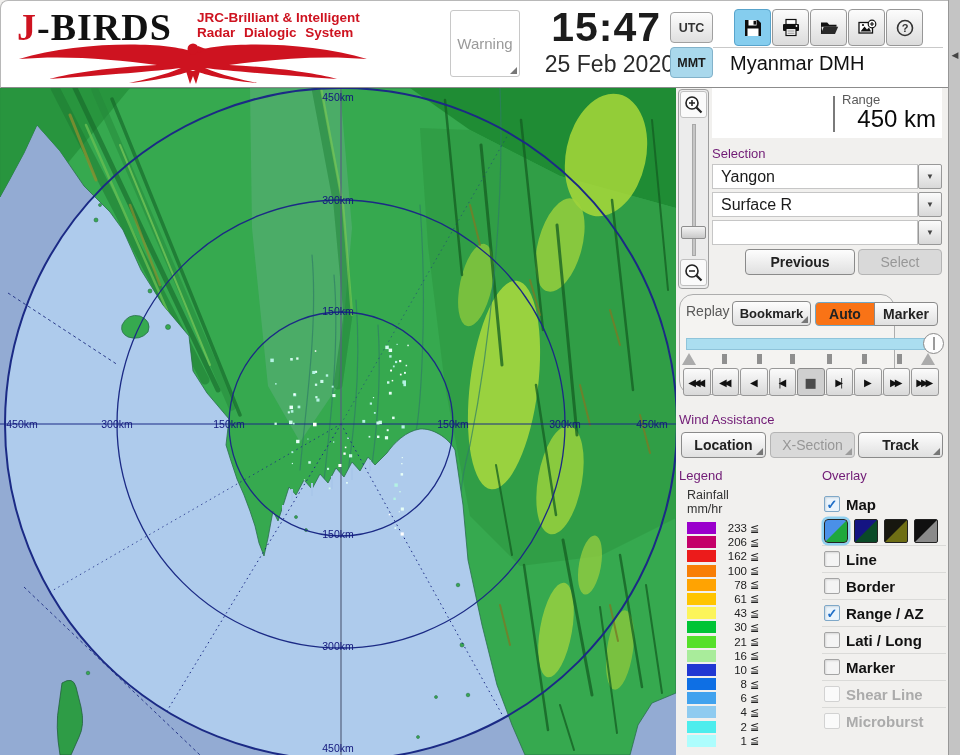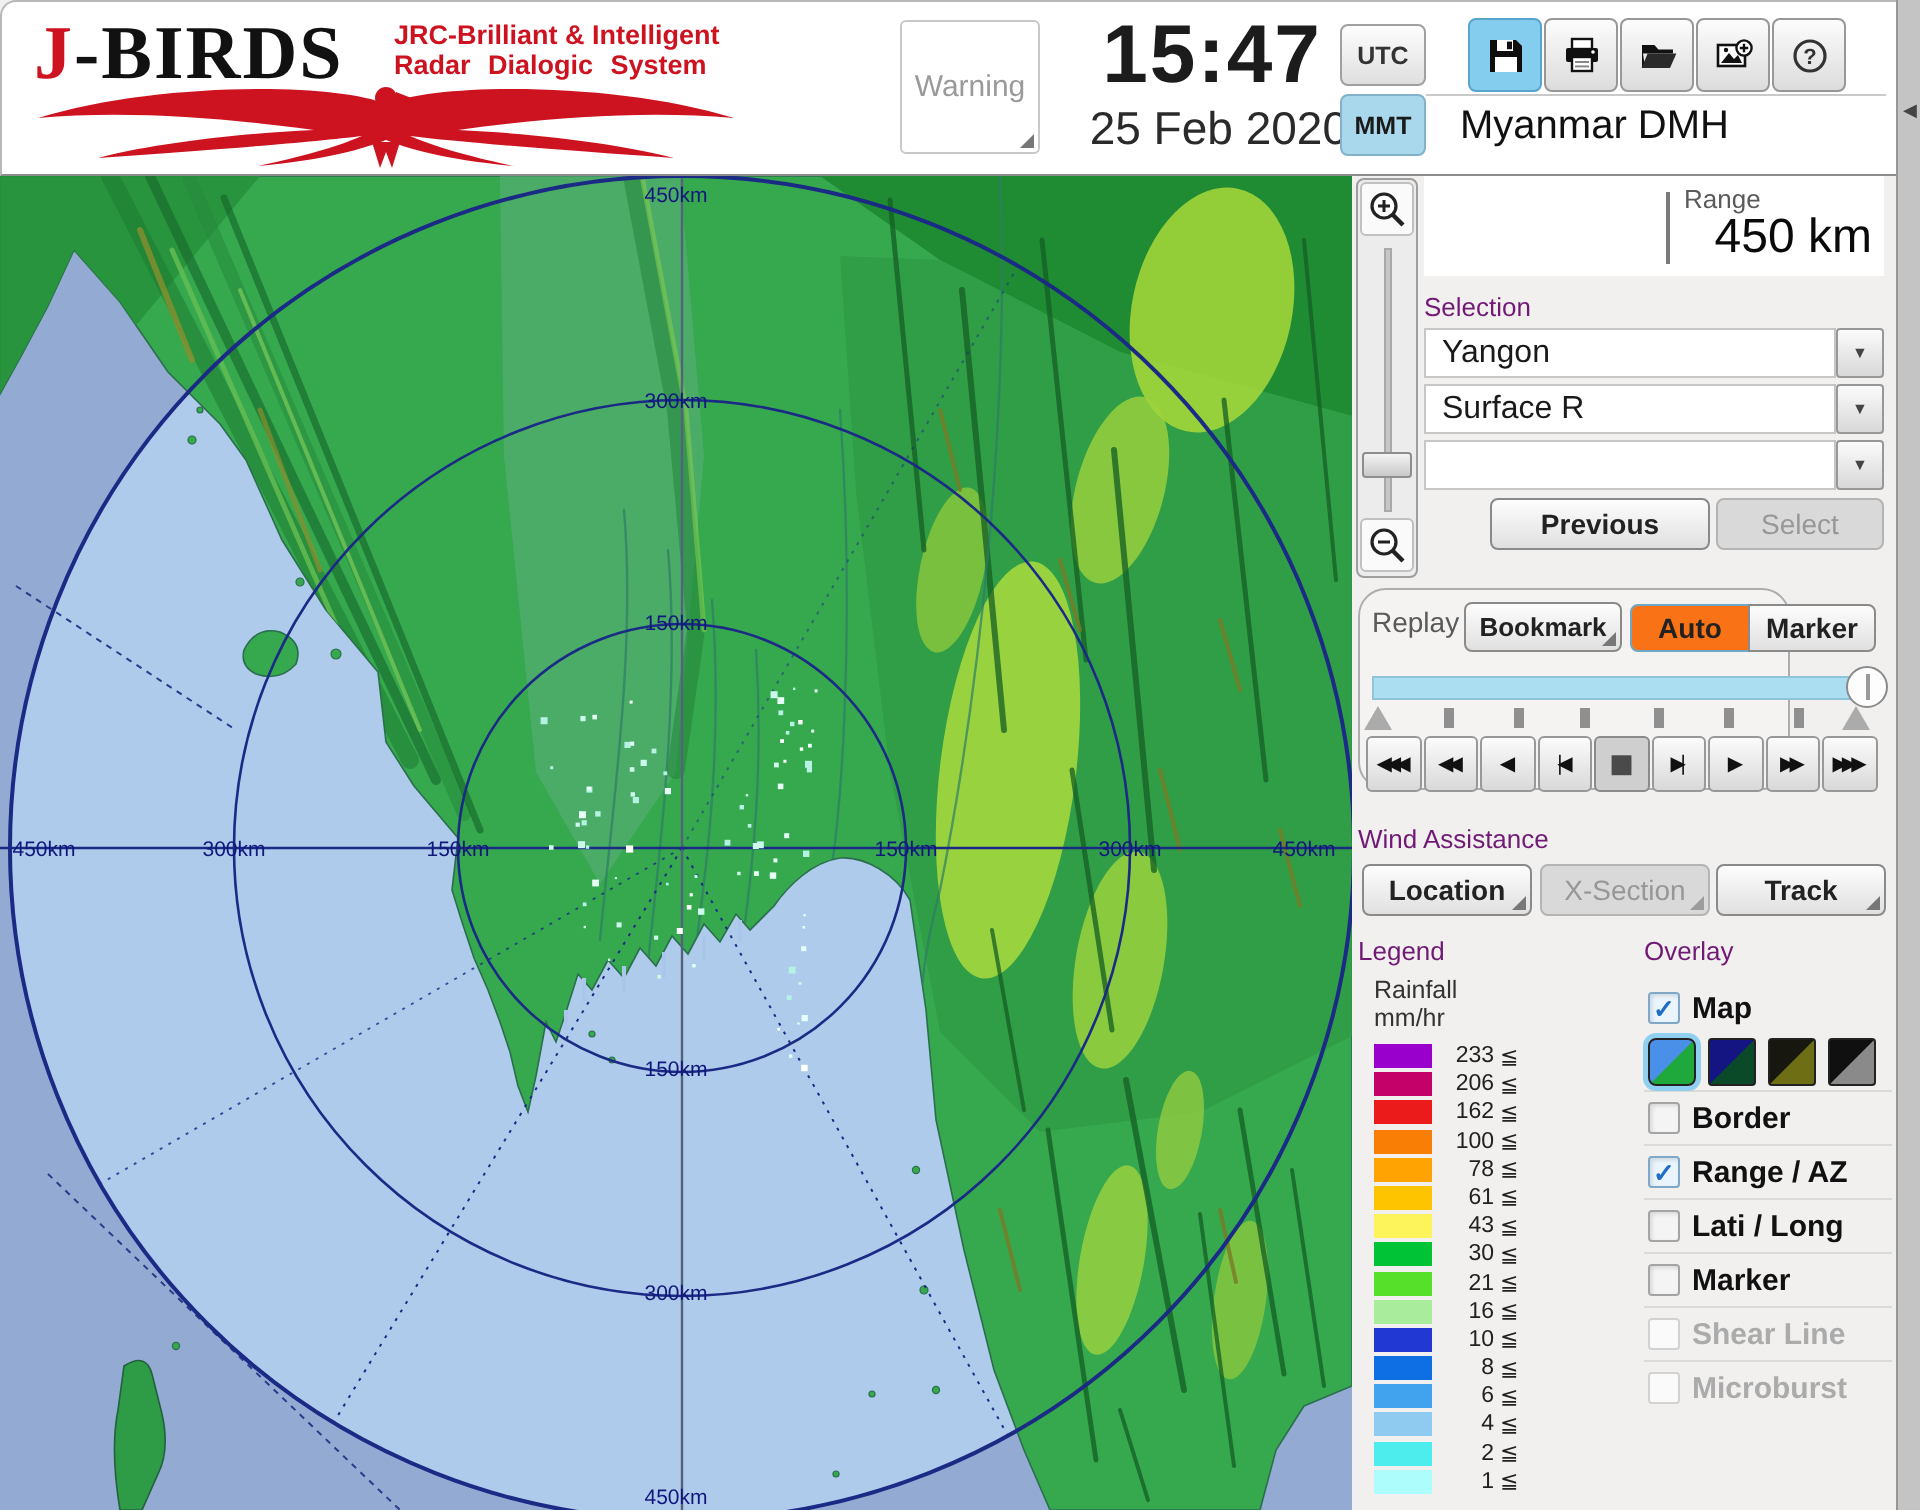--- a/index.html
+++ b/index.html
@@ -570,20 +570,24 @@
         <div class="olabel">Map</div>
       </div>
       <div id="swatch-row">
         <div class="mswatch selected" style="background: linear-gradient(135deg, rgb(74, 144, 232) 0px, rgb(74, 144, 232) 49%, rgb(31, 168, 60) 51%, rgb(31, 168, 60) 100%);"></div>
         <div class="mswatch" style="background: linear-gradient(135deg, rgb(20, 20, 130) 0px, rgb(20, 20, 130) 49%, rgb(10, 74, 40) 51%, rgb(10, 74, 40) 100%);"></div>
         <div class="mswatch" style="background: linear-gradient(135deg, rgb(23, 23, 15) 0px, rgb(23, 23, 15) 49%, rgb(110, 110, 20) 51%, rgb(110, 110, 20) 100%);"></div>
         <div class="mswatch" style="background: linear-gradient(135deg, rgb(16, 16, 16) 0px, rgb(16, 16, 16) 49%, rgb(138, 138, 138) 51%, rgb(138, 138, 138) 100%);"></div>
       </div>
       <div class="orow">
         <div class="cb"></div>
+        <div class="olabel">Line</div>
+      </div>
+      <div class="orow">
+        <div class="cb"></div>
         <div class="olabel">Border</div>
       </div>
       <div class="orow">
         <div class="cb checked">✓</div>
         <div class="olabel">Range / AZ</div>
       </div>
       <div class="orow">
         <div class="cb"></div>
         <div class="olabel">Lati / Long</div>
       </div>

